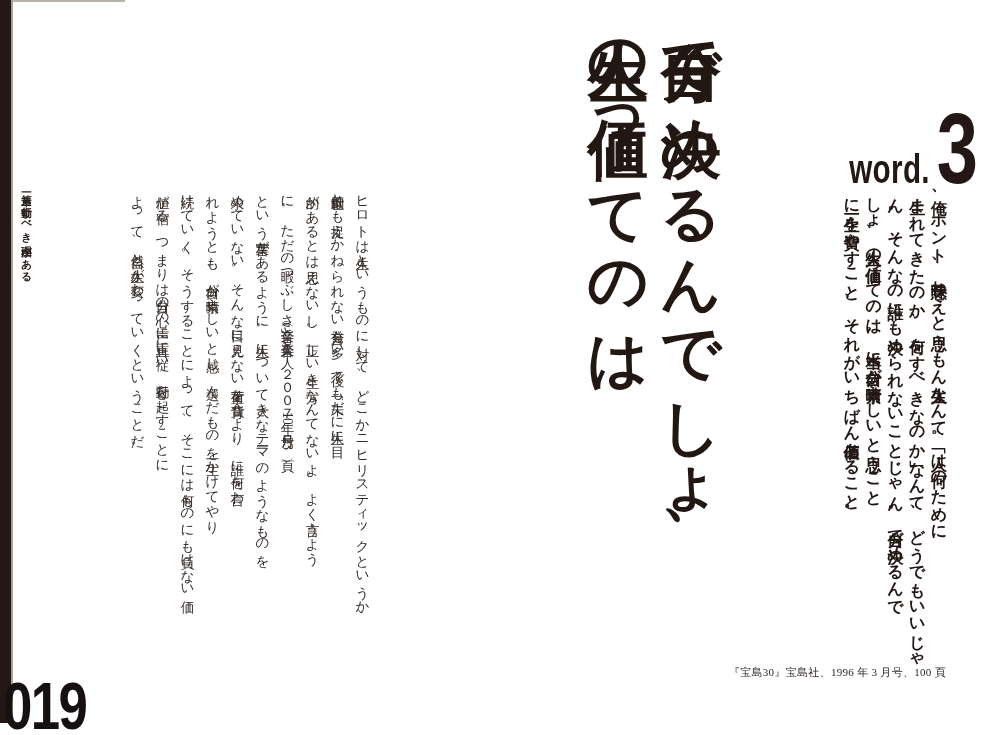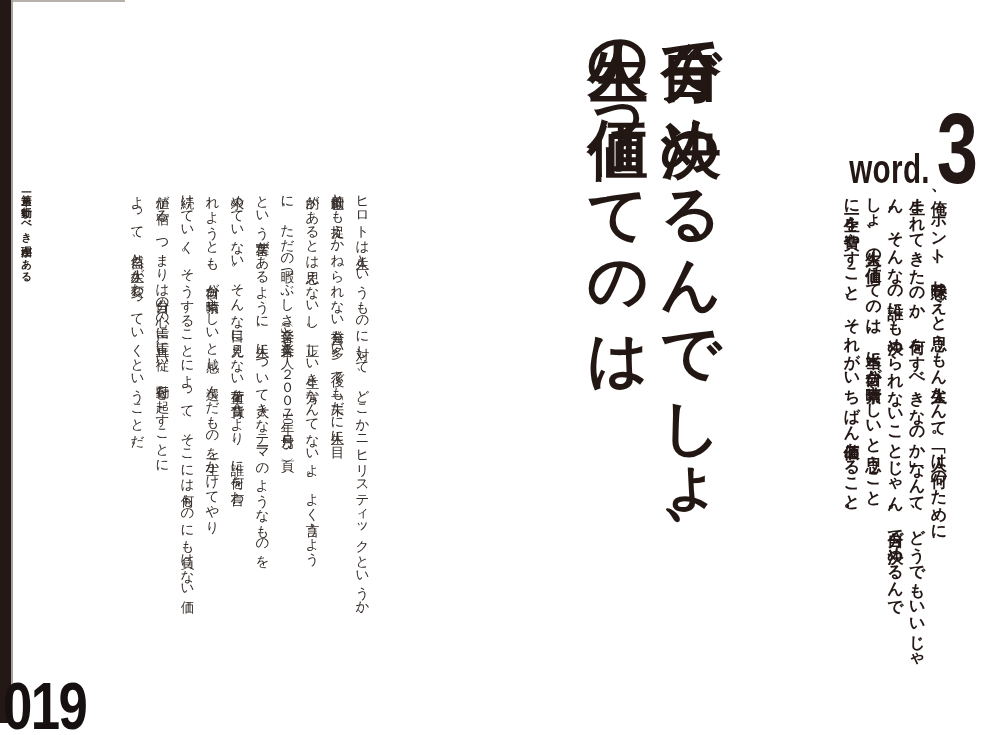--- a/index.html
+++ b/index.html
@@ -122,16 +122,17 @@
   </div>
 
   <div class="quote vert">
     <p>俺、ホント、意味ねえと思うもん人生なんて。「人は何のために</p>
     <p>生まれてきたのか、何をすべきなのか」なんて、どうでもいいじゃ</p>
     <p>ん。そんなの誰にも決められないことじゃん。自分で決めるんで</p>
     <p>しょ、人生の価値ってのは。本当に自分が素晴らしいと思うこと</p>
     <p>に一生を費やすこと、それがいちばん価値あること。</p>
   </div>
 
+  <div class="citation">『宝島30』宝島社、1996 年 3 月号、100 頁</div>
 
   <div class="pagenum">019</div>
 
 </div>
 
 </body></html>

